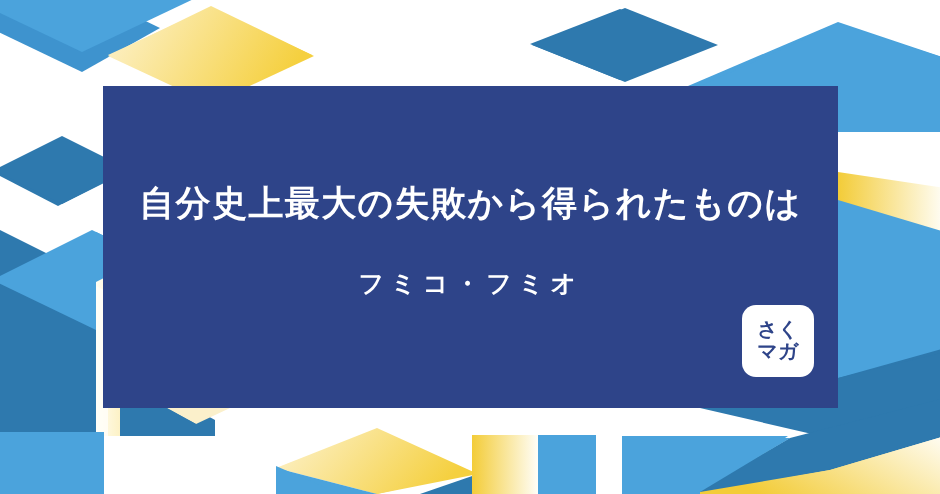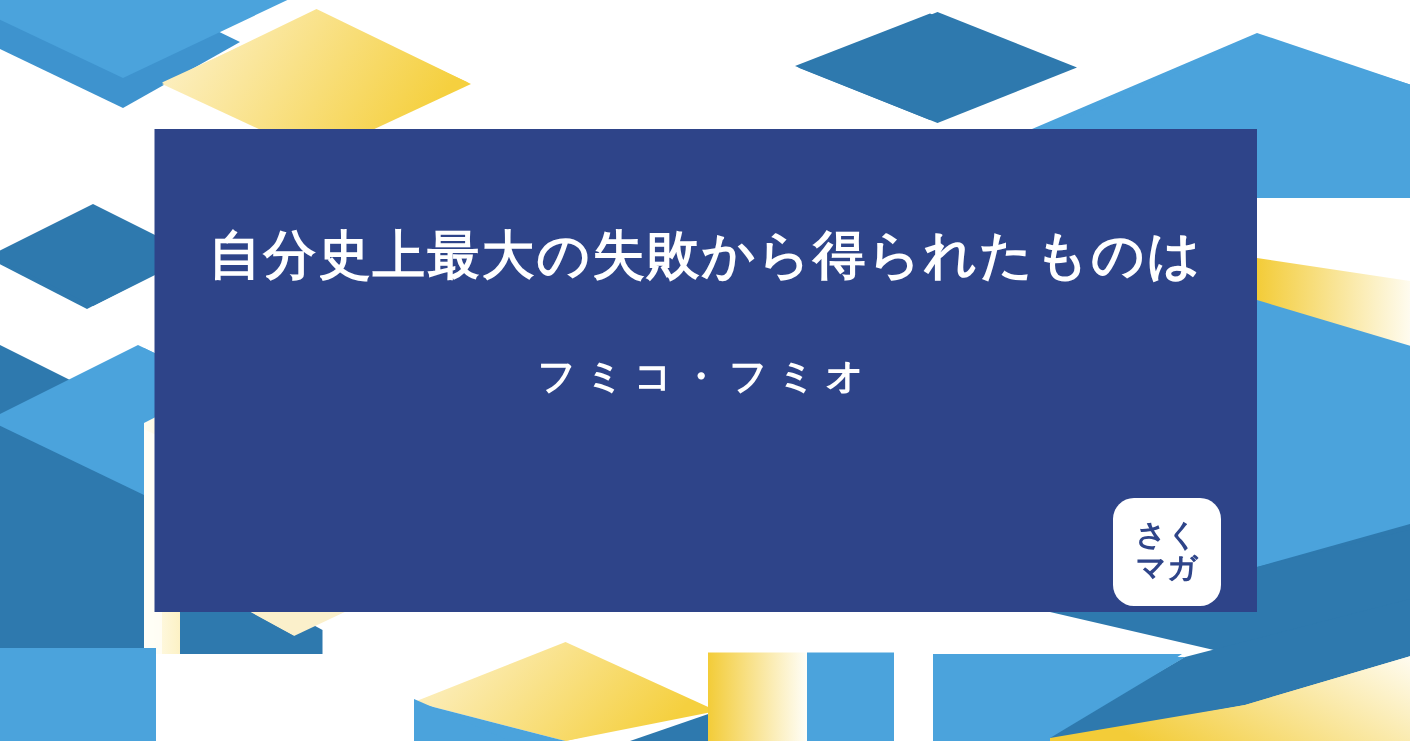--- a/index.html
+++ b/index.html
@@ -41,20 +41,21 @@
     padding: 0;
   }
 
   #card-inner {
     position: absolute;
     inset: 0;
     display: flex;
     flex-direction: column;
     align-items: center;
     justify-content: flex-start;
+    margin-top: 32px;
   }
 
   .title-block {
     width: 100%;
     margin-top: 57px;
     text-align: center;
   }
 
   .title-line {
     color: #ffffff;
@@ -77,21 +78,21 @@
     font-weight: 700;
     letter-spacing: 0.26em;
     line-height: 1.2;
     white-space: nowrap;
   }
 
   
   #logo {
     position: absolute;
     right: 24px;
-    bottom: 4px;
+    bottom: 31px;
     width: 72px;
     height: 72px;
   }
   #logo .logo-plate {
     width: 72px;
     height: 72px;
     background: #ffffff;
     border-radius: 14px;
     display: flex;
     flex-direction: column;

